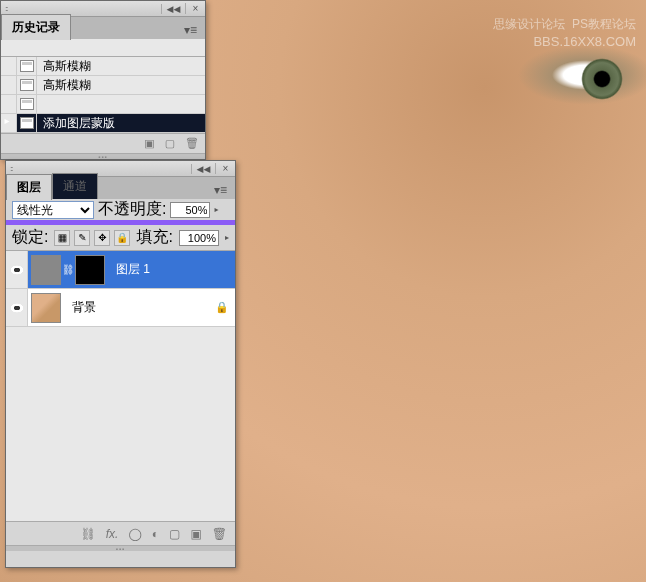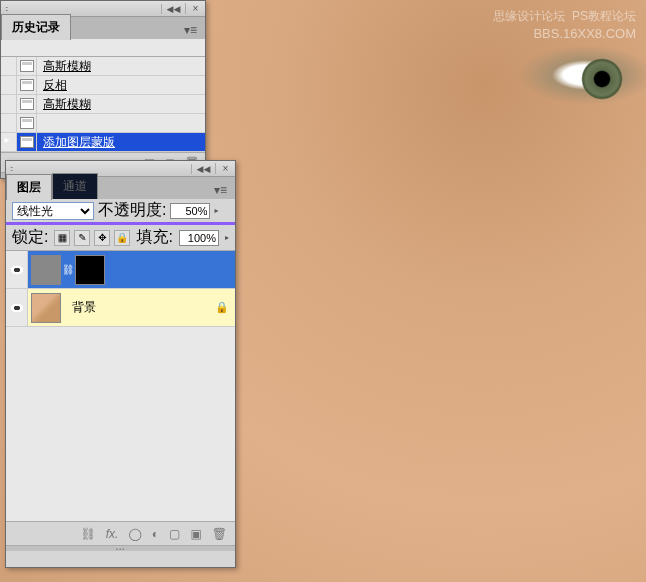--- a/index.html
+++ b/index.html
@@ -1,20 +1,20 @@
 <!DOCTYPE html>
 <html><head>
 <meta charset="utf-8">
 <style>
 *{margin:0;padding:0;box-sizing:border-box;font-family:"Microsoft YaHei",Arial,sans-serif;font-size:12px;}
 body{width:646px;height:582px;overflow:hidden;position:relative;background:#d8a47a;}
 .bg{position:absolute;inset:0;background:radial-gradient(ellipse at 75% 15%,#c8956b 0%,#d8a880 30%,#e0b08a 60%,#d0a078 100%);}
 .eye{position:absolute;top:40px;right:-20px;width:160px;height:70px;background:radial-gradient(ellipse at center,#fff 20%,#a89070 30%,transparent 60%);border-radius:50%;}
 .eye::before{content:"";position:absolute;top:18px;left:75px;width:42px;height:42px;background:radial-gradient(circle,#000 25%,#5a6848 30%,#6a7858 55%,#4a5838 65%,transparent 70%);border-radius:50%;}
-.watermark{position:absolute;top:8px;right:10px;color:rgba(255,255,255,0.5);font-size:13px;text-align:right;line-height:1.4;}
+.watermark{position:absolute;top:16px;right:10px;color:rgba(255,255,255,0.5);font-size:13px;text-align:right;line-height:1.4;}
 .watermark .sub{font-size:13px;}
 
 .panel{position:absolute;background:#d6d6d6;border:1px solid #6a6a6a;box-shadow:2px 2px 5px rgba(0,0,0,0.3);}
 .panel-head{background:linear-gradient(#e0e0e0,#cacaca);height:16px;display:flex;align-items:center;border-bottom:1px solid #999;padding-left:4px;}
 .panel-head .grip{font-size:8px;color:#888;letter-spacing:-2px;margin-right:auto;}
 .panel-head .min{width:24px;text-align:center;font-size:9px;color:#555;border-left:1px solid #aaa;cursor:pointer;}
 .panel-head .close{width:20px;text-align:center;font-size:10px;color:#555;border-left:1px solid #aaa;cursor:pointer;}
 .tabs{display:flex;background:#b8b8b8;height:22px;align-items:flex-end;}
 .tab{padding:4px 10px;background:#d6d6d6;border:1px solid #888;border-bottom:none;margin-left:0;font-size:12px;cursor:pointer;}
 .tab.active{background:#d6d6d6;font-weight:bold;position:relative;top:1px;}
@@ -23,39 +23,39 @@
 
 
 .history{top:0;left:0;width:206px;}
 .history .body{background:#e8e8e8;}
 .hist-top{height:18px;border-bottom:1px solid #aaa;}
 .hist-item{display:flex;align-items:center;height:19px;border-bottom:1px solid #ccc;background:#e8e8e8;cursor:pointer;}
 .hist-item .col1{width:16px;height:100%;border-right:1px solid #ccc;}
 .hist-item .col2{width:20px;height:100%;border-right:1px solid #ccc;display:flex;align-items:center;justify-content:center;}
 .hist-item .icon{width:14px;height:12px;background:#fff;border:1px solid #888;position:relative;}
 .hist-item .icon::before{content:"";position:absolute;top:1px;left:1px;right:1px;height:3px;background:#ccc;}
-.hist-item .label{padding-left:6px;flex:1;text-decoration:underline;}
-.hist-item.selected{background:#1d4ed8;color:#fff;}
+.hist-item .label{padding-left:6px;flex:1;}
+.hist-item.selected{background:#0f172a;color:#fff;}
 .hist-item.selected .col1{background:#e8e8e8;}
 .hist-item .marker{width:12px;height:12px;display:flex;align-items:center;justify-content:center;font-size:10px;}
 .hist-foot{height:20px;background:#d6d6d6;border-top:1px solid #aaa;display:flex;justify-content:flex-end;align-items:center;gap:10px;padding-right:6px;}
 .hist-foot span{color:#777;cursor:pointer;font-size:11px;}
 
 
 .layers{top:160px;left:5px;width:231px;height:408px;}
-.layers .controls{background:#d6d6d6;padding:4px 6px;display:flex;align-items:center;gap:4px;height:26px;border-bottom:3px solid #8b5cf6;}
+.layers .controls{background:#d6d6d6;padding:4px 6px;display:flex;align-items:center;gap:4px;height:26px;border-bottom:5px solid #8b5cf6;}
 .layers select{width:82px;height:18px;font-size:12px;border:1px solid #7a9ac8;background:#fff;}
 .layers .lbl{font-size:16px;}
 .layers input[type=text]{width:40px;height:16px;font-size:11px;text-align:right;border:1px solid #888;background:#fff;padding-right:2px;}
 .layers .tri{font-size:8px;color:#555;cursor:pointer;}
 .layers .lockrow{background:#d6d6d6;padding:4px 6px;display:flex;align-items:center;gap:6px;height:26px;border-bottom:1px solid #aaa;}
 .lockrow .icons{display:flex;gap:4px;}
 .lockrow .icons span{width:16px;height:16px;border:1px solid #aaa;background:#e0e0e0;display:flex;align-items:center;justify-content:center;font-size:10px;cursor:pointer;}
 .layer-list{background:#e8e8e8;flex:1;min-height:270px;}
-.layer{display:flex;align-items:center;height:38px;border-bottom:1px solid #ccc;background:#fef9c3;}
+.layer{display:flex;align-items:center;height:38px;border-bottom:1px solid #ccc;background:#ffffff;}
 .layer.selected{background:#3874d6;color:#fff;}
 .layer .eye-col{width:22px;height:100%;border-right:1px solid #ccc;background:#e8e8e8;display:flex;align-items:center;justify-content:center;}
 .layer .eye-icon{width:14px;height:10px;background:radial-gradient(ellipse,#333 30%,#fff 35%,#fff 60%,transparent 65%);border-radius:50%;}
 .layer .thumbs{display:flex;padding:3px;gap:2px;}
 .layer .thumb{width:30px;height:30px;border:1px solid #888;background:#888;}
 .layer .thumb.mask{background:#000;}
 .layer .thumb.link{width:10px;border:none;background:transparent;display:flex;align-items:center;justify-content:center;font-size:10px;}
 .layer .thumb.img{background:linear-gradient(135deg,#e0b088 40%,#c89868 60%);}
 .layer .lname{padding-left:8px;flex:1;}
 .layer .lock{width:20px;color:#888;font-size:11px;}
@@ -86,27 +86,20 @@
     <div class="tab-menu">▾≡</div>
   </div>
   <div class="body">
     <div class="hist-top"></div>
     <div class="hist-item">
       <div class="col1"></div>
         <div class="col2">
           <div class="icon"></div>
         </div>
       <div class="label">高斯模糊</div>
-    </div>
-    <div class="hist-item">
-      <div class="col1"></div>
-        <div class="col2">
-          <div class="icon"></div>
-        </div>
-      <div class="label">反相</div>
     </div>
     <div class="hist-item">
       <div class="col1"></div>
         <div class="col2">
           <div class="icon"></div>
         </div>
       <div class="label">高斯模糊</div>
     </div>
     <div class="hist-item">
       <div class="col1"></div>
@@ -164,20 +157,21 @@
   <div class="layer-list">
     <div class="layer selected">
       <div class="eye-col">
           <div class="eye-icon"></div>
         </div>
       <div class="thumbs">
         <div class="thumb"></div>
         <div class="thumb link">⛓</div>
         <div class="thumb mask"></div>
       </div>
+      <div class="lname">图层 1</div>
     </div>
     <div class="layer">
       <div class="eye-col">
           <div class="eye-icon"></div>
         </div>
       <div class="thumbs">
         <div class="thumb img"></div>
       </div>
       <div class="lname">背景</div>
       <div class="lock">🔒</div>

